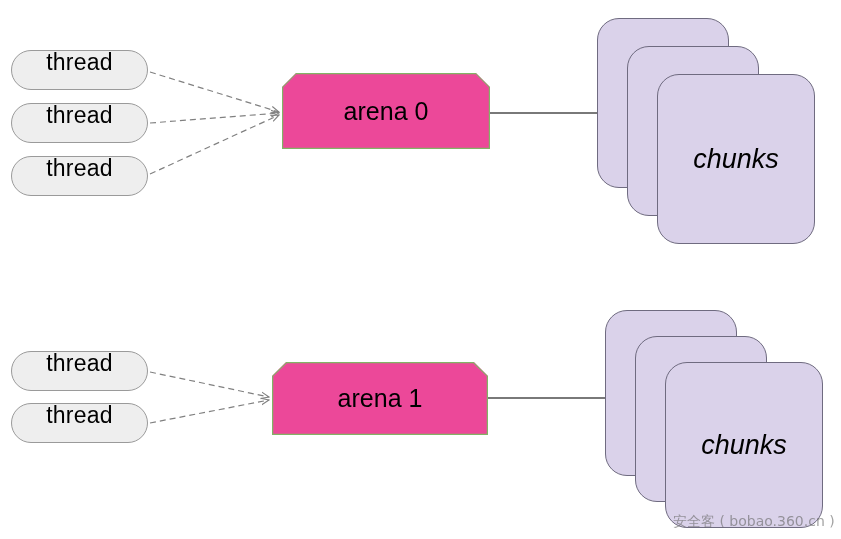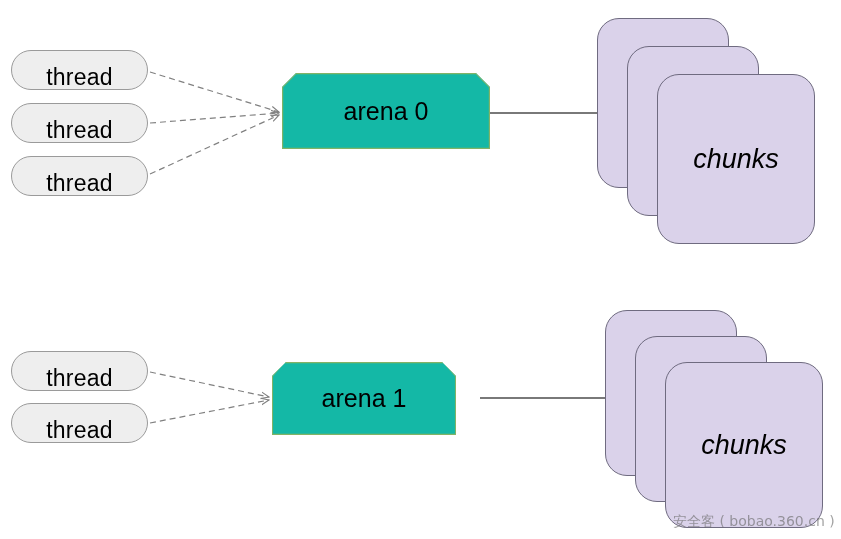--- a/index.html
+++ b/index.html
@@ -31,33 +31,33 @@
   
   .thread-box {
     position: absolute;
     width: 137px;
     height: 40px;
     box-sizing: border-box;
     background: #eeeeee;
     border: 1px solid #9a9a9a;
     border-radius: 20px;
     display: flex;
-    align-items: flex-end;
+    align-items: flex-start;
     justify-content: center;
     color: #000000;
     font-size: 23px;
     line-height: 1;
     letter-spacing: 0.2px;
   }
 
   
   .arena-box {
     position: absolute;
     box-sizing: border-box;
-    background: #14b8a6;
+    background: #ec4899;
     display: flex;
     align-items: center;
     justify-content: center;
     color: #000000;
     font-size: 25px;
     line-height: 1;
     clip-path: polygon(0px 14px, 14px 0px, calc(100% - 14px) 0px, 100% 14px, 100% 100%, 0px 100%);
   }
   .arena-outline {
     position: absolute;
@@ -160,21 +160,21 @@
   </div>
 
   <div class="thread-box" style="left:11px; top:351px;">
     <span>thread</span>
   </div>
 
   <div class="thread-box" style="left:11px; top:403px;">
     <span>thread</span>
   </div>
 
-  <div class="arena-box" style="left:272px; top:362px; width:184px; height:73px;">
+  <div class="arena-box" style="left:272px; top:362px; width:216px; height:73px;">
     <svg class="arena-outline" viewBox="0 0 208 73" preserveAspectRatio="none">
       <path d="M0.6,14 L14,0.6 L194,0.6 L207.4,14 L207.4,72.4 L0.6,72.4 Z" fill="none" stroke="#82b366" stroke-width="1.2"></path>
     </svg>
     <span class="arena-label">arena 1</span>
   </div>
 
   <div class="chunk-stack" style="left:605px; top:310px; width:222px; height:222px;">
     <div class="chunk-card" style="left:0px; top:0px; width:132px; height:166px;"></div>
     <div class="chunk-card" style="left:30px; top:26px; width:132px; height:166px;"></div>
     <div class="chunk-card" style="left:60px; top:52px; width:158px; height:166px;"></div>

